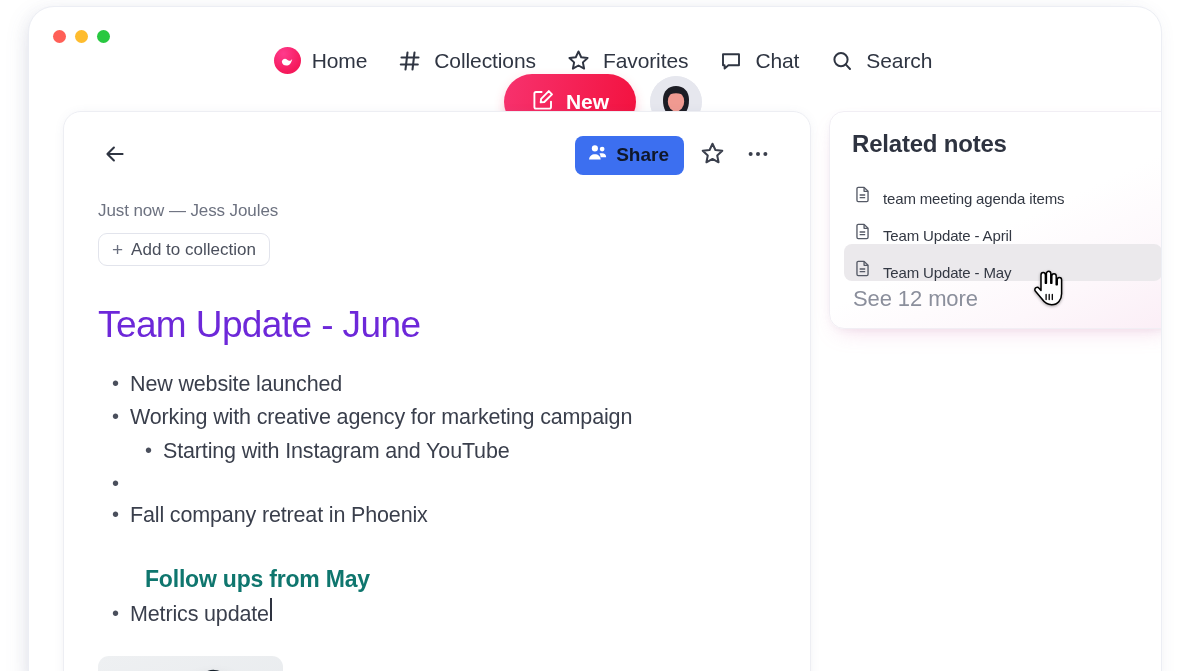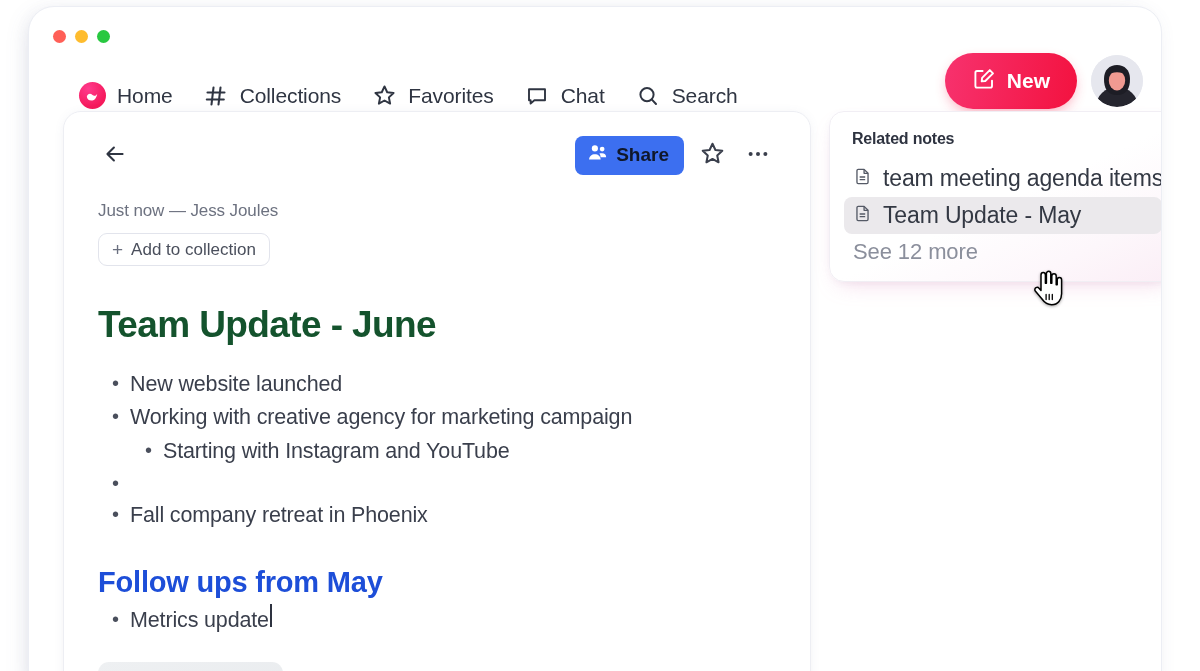--- a/index.html
+++ b/index.html
@@ -46,26 +46,27 @@
     align-items: center;
   }
   .dot { width: 13px; height: 13px; border-radius: 50%; }
   .dot.red    { background: #ff5f57; }
   .dot.yellow { background: #febc2e; }
   .dot.green  { background: #28c840; }
 
   
   .topnav {
     position: absolute;
-    left: 8px; top: 40px;
+    left: 0; top: 40px;
     width: 100%;
     height: 62px;
     display: flex;
-    align-items: flex-end;
+    align-items: center;
     padding: 0 26px 0 42px;
+    flex-direction: column;
   }
 
   .nav-items {
     display: flex;
     align-items: center;
     gap: 30px;
     flex: 1;
   }
 
   .nav-item {
@@ -210,22 +211,22 @@
     font-size: 17px;
     color: #4a4f5c;
     font-family: inherit;
     cursor: pointer;
   }
   .plus { font-size: 19px; color: #6b7080; line-height: 1; margin-top: -1px; }
 
   .note-title {
     margin-top: 38px;
     font-size: 37px;
-    font-weight: 700;
-    color: #14532d;
+    font-weight: 400;
+    color: #6d28d9;
     letter-spacing: -.6px;
   }
 
   .note-body { margin-top: 22px; }
 
   .bullet-row {
     display: flex;
     align-items: flex-start;
     font-size: 21.5px;
     color: #3a3f4c;
@@ -236,24 +237,25 @@
   .bullet-row.lvl2 { padding-left: 47px; }
   .bullet-row .bl {
     flex: 0 0 18px;
     color: #4a4f5c;
     font-size: 20px;
     line-height: 1.55;
   }
 
   .section-head {
     margin-top: 34px;
-    font-size: 29px;
+    font-size: 23px;
     font-weight: 700;
-    color: #1d4ed8;
+    color: #0f766e;
     letter-spacing: -.2px;
+    margin-left: 47px;
   }
   .section-body { margin-top: 5px; }
 
   .caret {
     display: inline-block;
     width: 2px;
     height: 23px;
     background: #2e3340;
     vertical-align: -4px;
     margin-left: 1px;
@@ -303,37 +305,37 @@
     position: absolute;
     left: 10px; right: 10px; bottom: -9px;
     height: 18px;
     border-radius: 14px;
     background: linear-gradient(90deg, rgba(246,209,232,.0) 0%, rgba(244,186,221,.55) 45%, rgba(233,196,232,.45) 100%);
     filter: blur(5px);
     z-index: -1;
   }
 
   .related-title {
-    font-size: 16px;
+    font-size: 24px;
     font-weight: 700;
     color: #2e3340;
     padding: 0 8px;
     letter-spacing: -.2px;
   }
 
   .related-list { margin-top: 12px; }
 
   .related-item {
     display: flex;
-    align-items: center;
+    align-items: flex-end;
     gap: 11px;
     height: 37px;
     padding: 0 9px;
     border-radius: 8px;
-    font-size: 23px;
+    font-size: 15px;
     color: #333843;
     cursor: pointer;
     letter-spacing: -.15px;
     white-space: nowrap;
   }
   .related-item.active { background: #ebe9ec; }
 
   .see-more {
     margin-top: 5px;
     padding: 0 9px;
@@ -552,20 +554,30 @@
               <span>
                 <svg width="19" height="19" viewBox="0 0 24 24" fill="none" stroke="#555a66" stroke-width="1.7" stroke-linejoin="round">
                   <path d="M14 3H6.6A1.6 1.6 0 0 0 5 4.6v14.8A1.6 1.6 0 0 0 6.6 21h10.8a1.6 1.6 0 0 0 1.6-1.6V8z"></path>
                   <path d="M14 3v5h5"></path>
                   <path d="M8.4 12.6h7M8.4 16h7"></path>
                 </svg>
               </span>
               <span>team meeting agenda items</span>
             </div>
 
+            <div class="related-item">
+              <span>
+                <svg width="19" height="19" viewBox="0 0 24 24" fill="none" stroke="#555a66" stroke-width="1.7" stroke-linejoin="round">
+                  <path d="M14 3H6.6A1.6 1.6 0 0 0 5 4.6v14.8A1.6 1.6 0 0 0 6.6 21h10.8a1.6 1.6 0 0 0 1.6-1.6V8z"></path>
+                  <path d="M14 3v5h5"></path>
+                  <path d="M8.4 12.6h7M8.4 16h7"></path>
+                </svg>
+              </span>
+              <span>Team Update - April</span>
+            </div>
 
             <div class="related-item active">
               <span>
                 <svg width="19" height="19" viewBox="0 0 24 24" fill="none" stroke="#555a66" stroke-width="1.7" stroke-linejoin="round">
                   <path d="M14 3H6.6A1.6 1.6 0 0 0 5 4.6v14.8A1.6 1.6 0 0 0 6.6 21h10.8a1.6 1.6 0 0 0 1.6-1.6V8z"></path>
                   <path d="M14 3v5h5"></path>
                   <path d="M8.4 12.6h7M8.4 16h7"></path>
                 </svg>
               </span>
               <span>Team Update - May</span>

